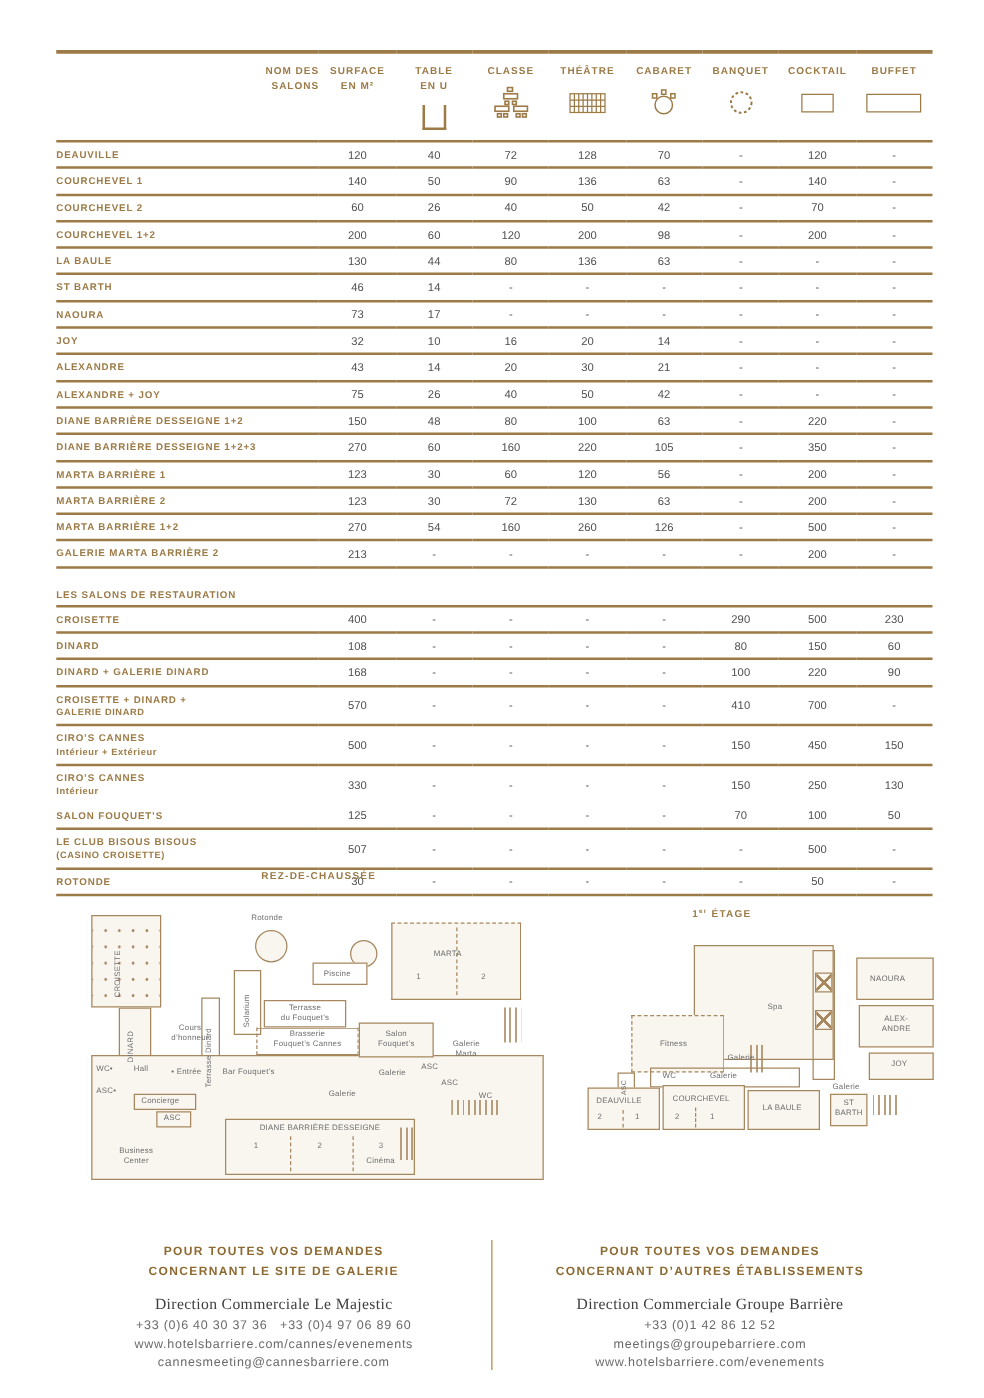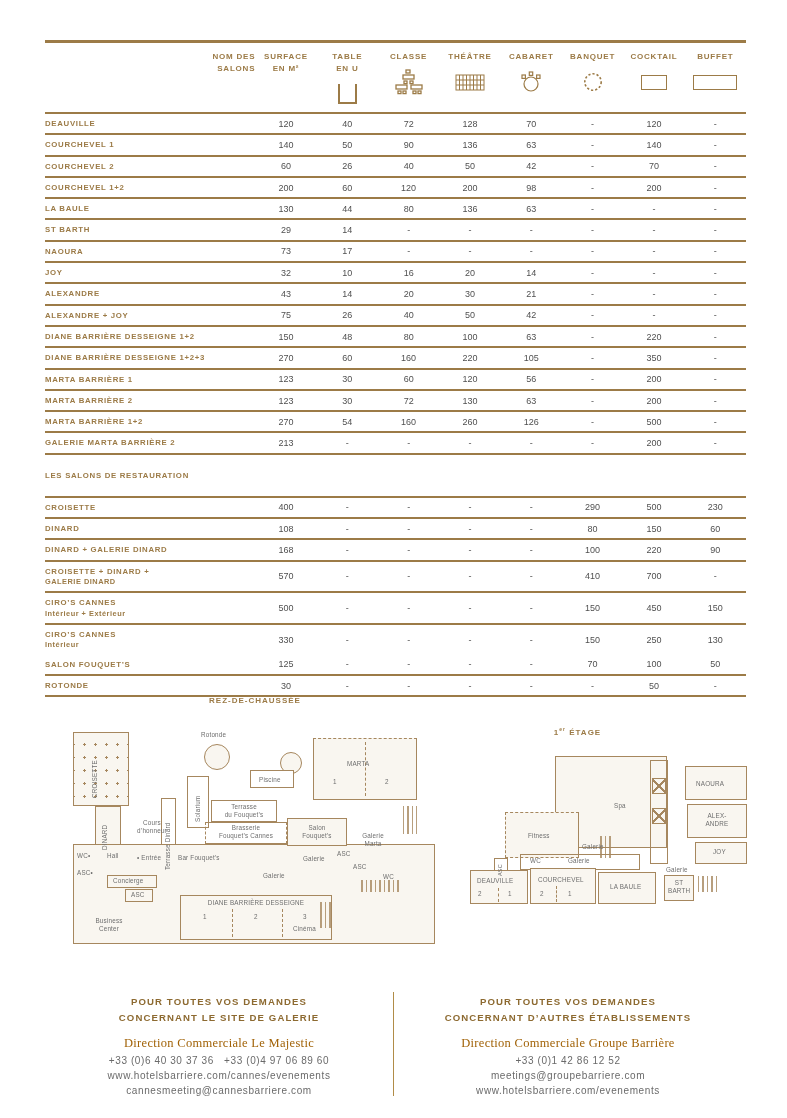--- a/index.html
+++ b/index.html
@@ -12,21 +12,21 @@
   col.c-num{width:8.75%;}
   thead th{padding:8px 0 3px;vertical-align:top;font-size:8px;font-weight:bold;color:#9c7b47;letter-spacing:.8px;text-align:center;border-bottom:2px solid #9c7b47;}
   thead th.tname{text-align:right;}
   th .hline{display:block;line-height:1.5;}
   .icon-slot{height:30px;display:flex;align-items:center;justify-content:center;margin-top:4px;}
   tbody td{border-bottom:2px solid #9c7b47;padding:4px 0;font-size:9px;color:#505050;text-align:center;vertical-align:middle;}
   tbody td.tname{text-align:left;}
   tr.noline td{border-bottom:none;}
   .l1{display:block;font-size:7.8px;font-weight:bold;color:#9c7b47;letter-spacing:.7px;line-height:1.45;}
   .l2{display:block;font-size:7.4px;font-weight:bold;color:#9c7b47;letter-spacing:.5px;line-height:1.4;}
-  .sec-head{margin-top:16px;padding-bottom:16px;border-bottom:2px solid #9c7b47;font-size:7.8px;font-weight:bold;color:#9c7b47;letter-spacing:.7px;}
+  .sec-head{margin-top:16px;padding-bottom:4px;border-bottom:2px solid #9c7b47;font-size:7.8px;font-weight:bold;color:#9c7b47;letter-spacing:.7px;}
   
   .u-icon{width:15px;height:18px;border:2.5px solid #9c7b47;border-top:none;}
   .rect-icon{border:1.5px solid #9c7b47;}
   .cocktail-rect{width:24px;height:13px;}
   .buffet-rect{width:42px;height:13px;}
   
   .plan{position:absolute;}
   .plan-title{position:absolute;width:100%;text-align:center;font-size:8px;font-weight:bold;color:#9c7b47;letter-spacing:1px;}
   .plan-title sup{font-size:5px;}
   .pl{position:absolute;font-size:6.3px;color:#6e6e6e;letter-spacing:.2px;line-height:1.25;white-space:nowrap;}
@@ -40,21 +40,21 @@
   .hatch{position:absolute;background:repeating-linear-gradient(90deg,#a6875e 0 1.5px,transparent 1.5px 4.5px);opacity:.8;}
   .vdash{position:absolute;border-left:1.5px dashed #a6875e;}
   .lift{position:absolute;border:1.5px solid #a6875e;background:
     linear-gradient(45deg,transparent 44%,#a6875e 44% 56%,transparent 56%),
     linear-gradient(-45deg,transparent 44%,#a6875e 44% 56%,transparent 56%);box-sizing:border-box;}
   
   .footer{position:absolute;left:45px;top:992px;width:697px;display:flex;}
   .fcol{width:50%;text-align:center;padding-top:2px;}
   .fcol-right{border-left:1.5px solid #b18c47;}
   .fh{font-size:9.6px;font-weight:bold;color:#8d6a31;letter-spacing:1.1px;line-height:1.7;}
-  .fserif{font-family:"Liberation Serif","DejaVu Serif",serif;font-size:12.5px;color:#a16207;margin-top:9px;letter-spacing:.3px;}
+  .fserif{font-family:"Liberation Serif","DejaVu Serif",serif;font-size:12.5px;color:#404040;margin-top:9px;letter-spacing:.3px;}
   .fline{font-size:10px;color:#6a6a6a;letter-spacing:.6px;margin-top:4px;}
   a.flink{color:#6a6a6a;text-decoration:none;}
 </style>
 </head>
 <body>
 
 <div class="cap-wrap">
 
   <table class="cap cap1">
     <colgroup>
@@ -226,21 +226,21 @@
     <td>-</td>
     <td>-</td>
     <td>-</td>
   </tr>
 
   <tr>
     <td class="tname">
       <span class="l1">ST BARTH</span>
       <span class="l2"></span>
     </td>
-    <td>29</td>
+    <td>46</td>
     <td>14</td>
     <td>-</td>
     <td>-</td>
     <td>-</td>
     <td>-</td>
     <td>-</td>
     <td>-</td>
   </tr>
 
   <tr>
@@ -508,20 +508,34 @@
     <td>125</td>
     <td>-</td>
     <td>-</td>
     <td>-</td>
     <td>-</td>
     <td>70</td>
     <td>100</td>
     <td>50</td>
   </tr>
 
+  <tr>
+    <td class="tname">
+      <span class="l1">LE CLUB BISOUS BISOUS</span>
+      <span class="l2">(CASINO CROISETTE)</span>
+    </td>
+    <td>507</td>
+    <td>-</td>
+    <td>-</td>
+    <td>-</td>
+    <td>-</td>
+    <td>-</td>
+    <td>500</td>
+    <td>-</td>
+  </tr>
 
   <tr>
     <td class="tname">
       <span class="l1">ROTONDE</span>
       <span class="l2"></span>
     </td>
     <td>30</td>
     <td>-</td>
     <td>-</td>
     <td>-</td>

